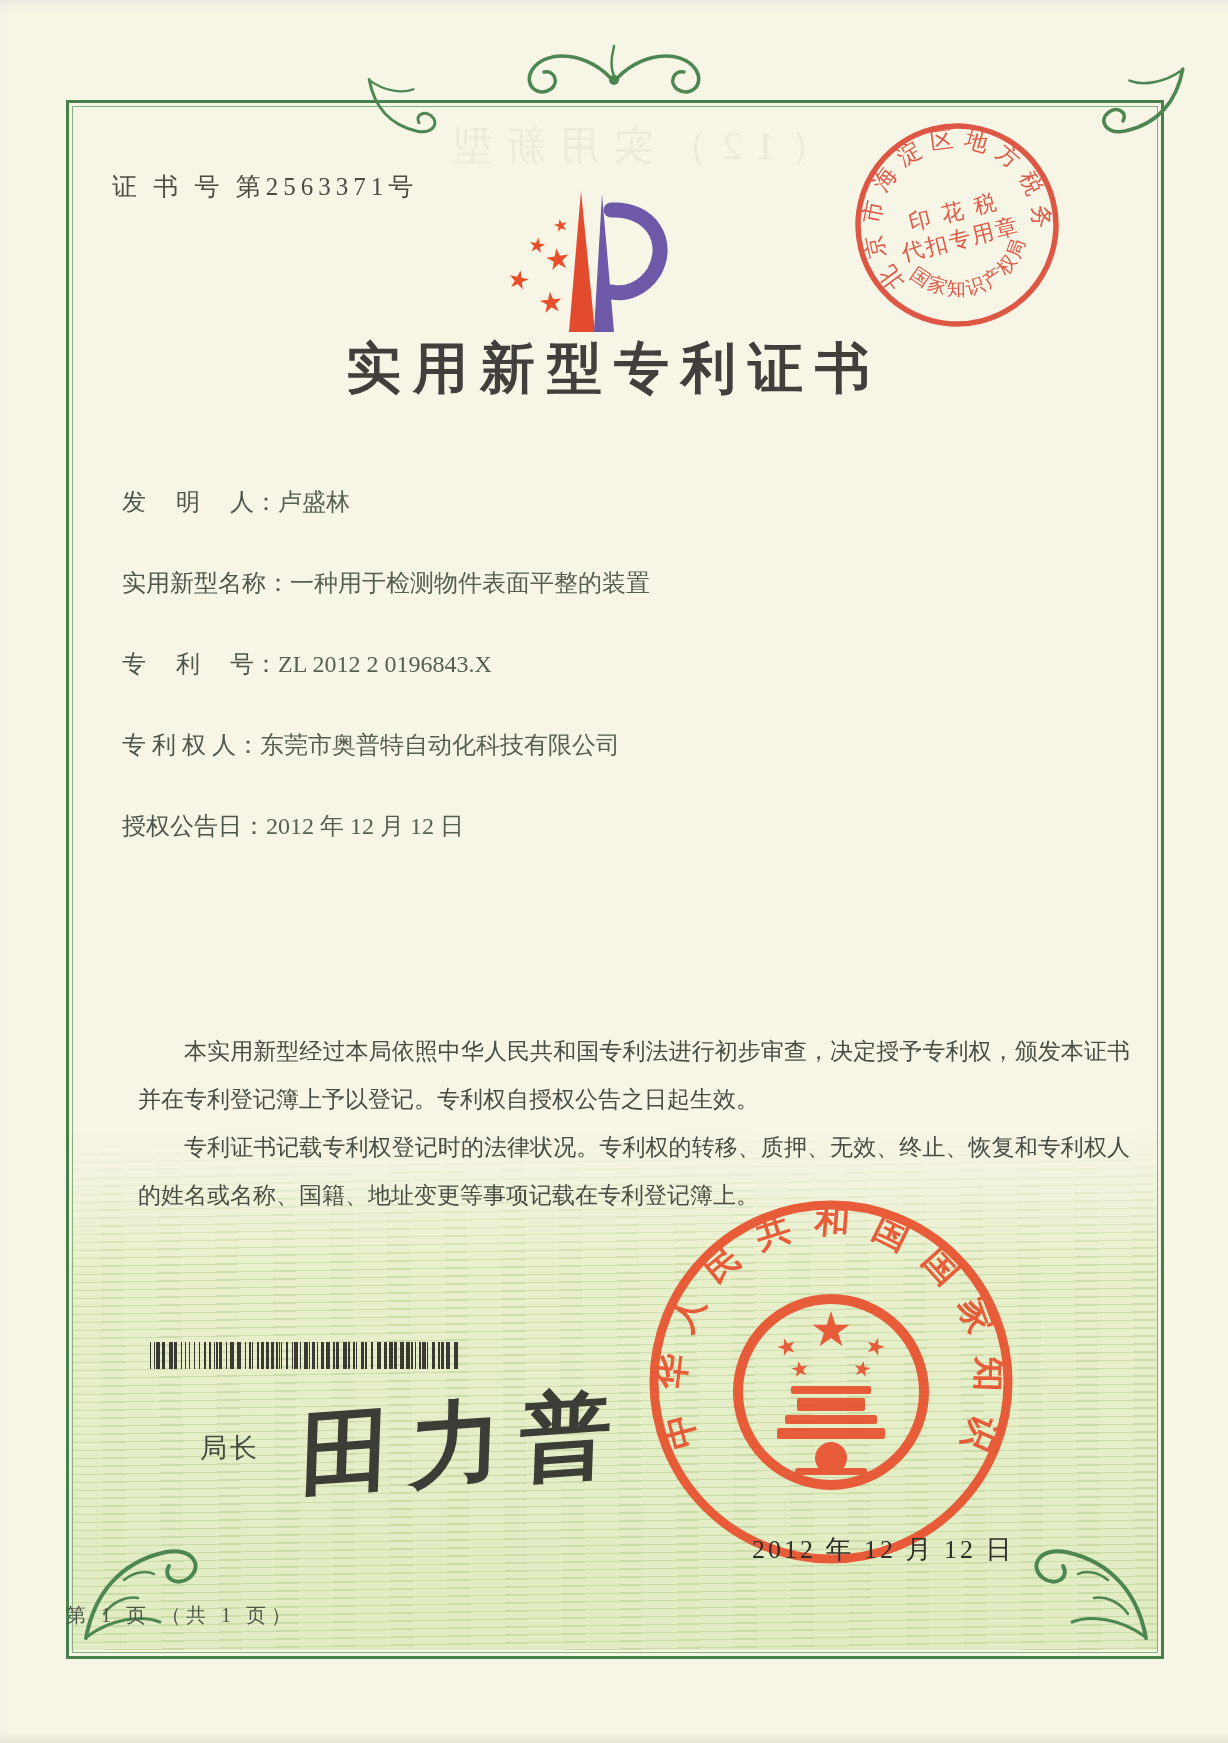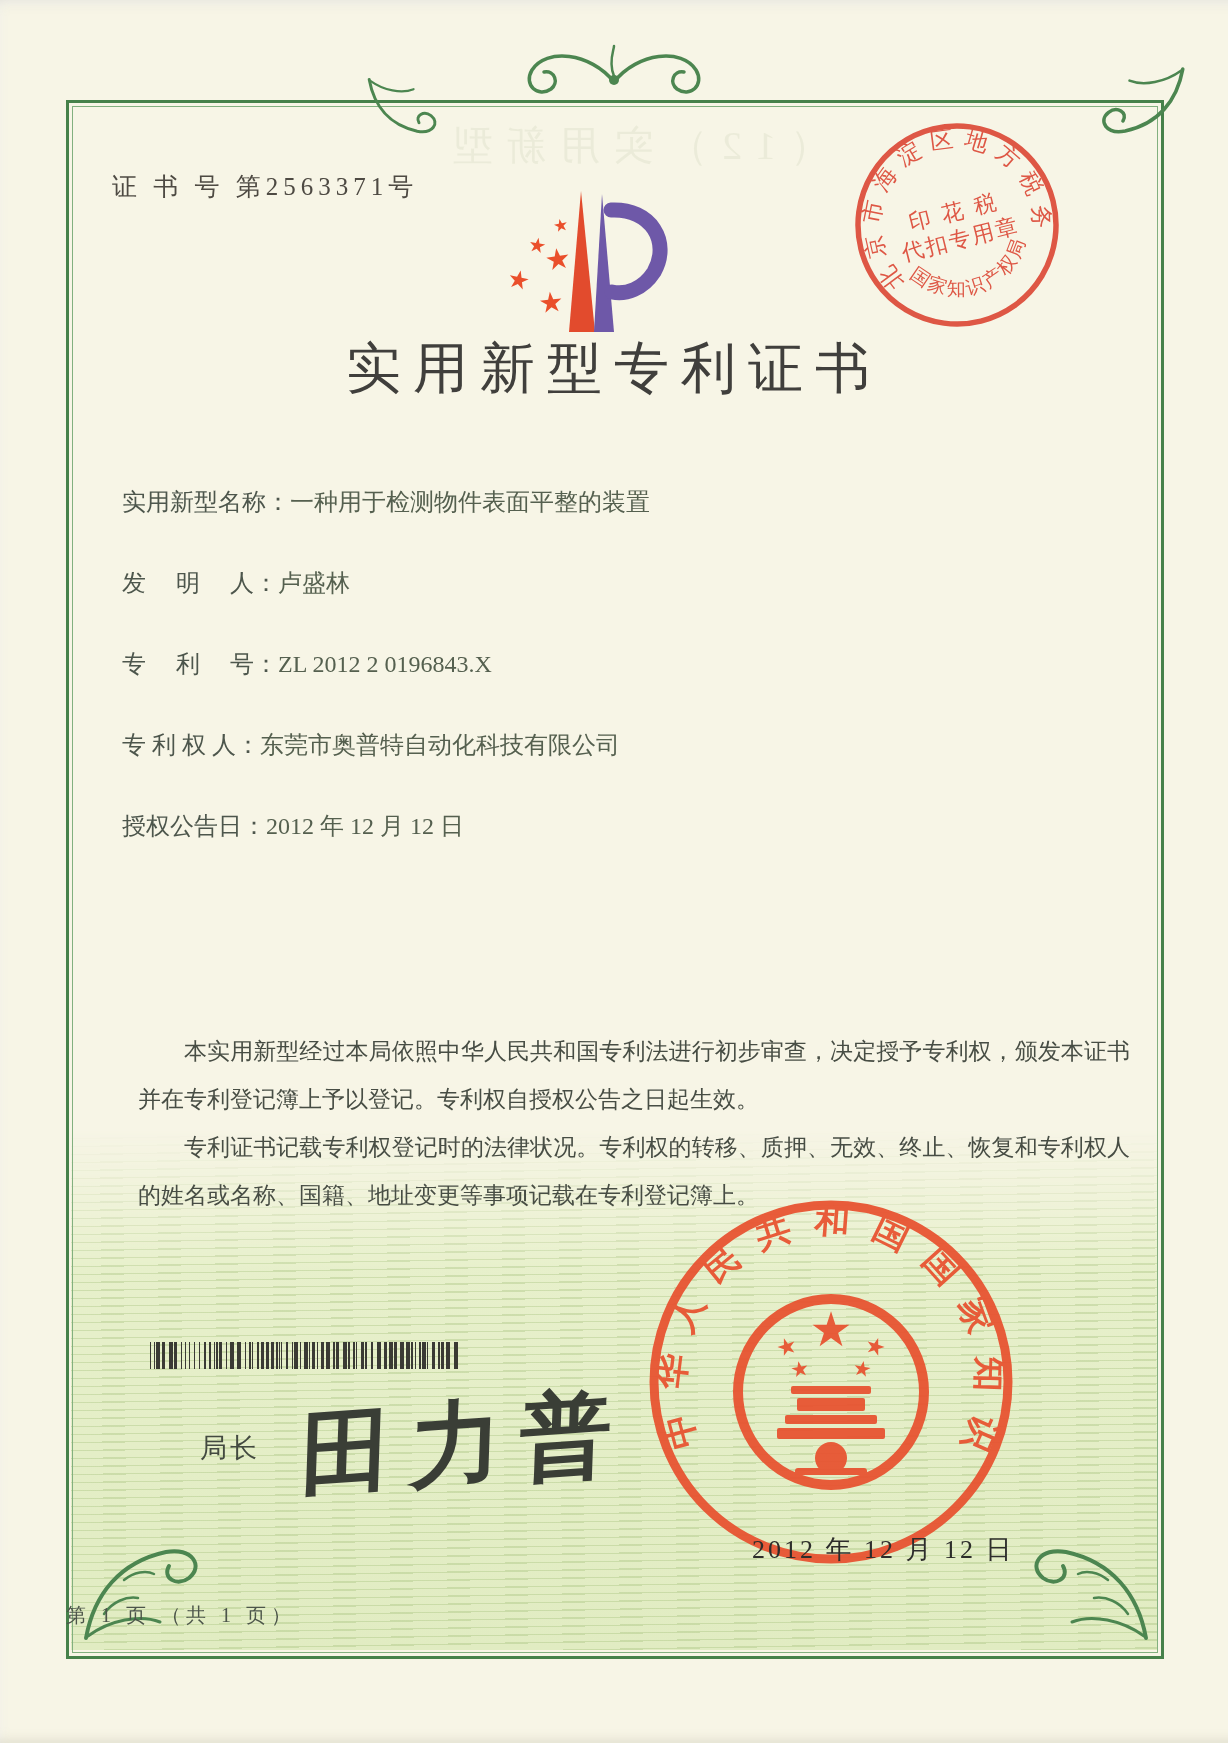--- a/index.html
+++ b/index.html
@@ -13,21 +13,21 @@
   .guilloche{position:absolute;left:71px;top:1130px;width:1086px;height:520px;z-index:0;
     background:
       repeating-linear-gradient(179deg, rgba(140,175,95,.28) 0 1.4px, rgba(140,175,95,0) 1.4px 8px),
       linear-gradient(#e9f1ce,#e1ecc2);
     -webkit-mask:linear-gradient(180deg,transparent 0,#000 140px);
             mask:linear-gradient(180deg,transparent 0,#000 140px);}
   
   .certno{position:absolute;left:112px;top:170px;font-size:25px;letter-spacing:5px;color:#4e4a43;z-index:3;}
   .ghost{position:absolute;left:270px;top:118px;width:560px;font-size:40px;color:#9aa87e;opacity:.12;
          transform:scaleX(-1);letter-spacing:14px;z-index:2;}
-  .title{position:absolute;left:0;width:1228px;top:332px;text-align:center;font-size:55px;font-weight:400;
+  .title{position:absolute;left:0;width:1228px;top:332px;text-align:center;font-size:55px;font-weight:700;
          letter-spacing:12px;color:#403f3c;z-index:3;}
   .fields{position:absolute;left:122px;top:486px;width:1000px;z-index:3;}
   .field{height:81px;font-size:24px;color:#4d564c;}
   .field .val{color:#55604f;}
   .paras{position:absolute;left:138px;top:1028px;width:992px;z-index:3;font-size:23px;line-height:48px;color:#474d44;}
   .paras p{margin:0;text-indent:2em;text-align:justify;}
   
   .barcode{position:absolute;left:150px;top:1342px;width:312px;height:27px;z-index:3;}
   
   .sig-role{position:absolute;left:200px;top:1430px;font-size:27px;color:#434a40;z-index:3;letter-spacing:3px;}
@@ -124,24 +124,24 @@
       <text x="66" y="83" font-size="29" transform="rotate(-8 66 83)">★</text>
       <text x="24" y="102" font-size="25" transform="rotate(12 24 102)">★</text>
       <text x="59" y="126" font-size="28" transform="rotate(-6 59 126)">★</text>
     </g>
   </svg>
 
   <div class="title">实用新型专利证书</div>
 
   <div class="fields">
     <div class="field">
+      <span class="lab">发　 明 　人：</span><span class="val">卢盛林</span>
+    </div>
+    <div class="field">
       <span class="lab">实用新型名称：</span><span class="val">一种用于检测物件表面平整的装置</span>
-    </div>
-    <div class="field">
-      <span class="lab">发　 明 　人：</span><span class="val">卢盛林</span>
     </div>
     <div class="field">
       <span class="lab">专　 利 　号：</span><span class="val">ZL 2012 2 0196843.X</span>
     </div>
     <div class="field">
       <span class="lab">专 利 权 人：</span><span class="val">东莞市奥普特自动化科技有限公司</span>
     </div>
     <div class="field">
       <span class="lab">授权公告日：</span><span class="val">2012 年 12 月 12 日</span>
     </div>

